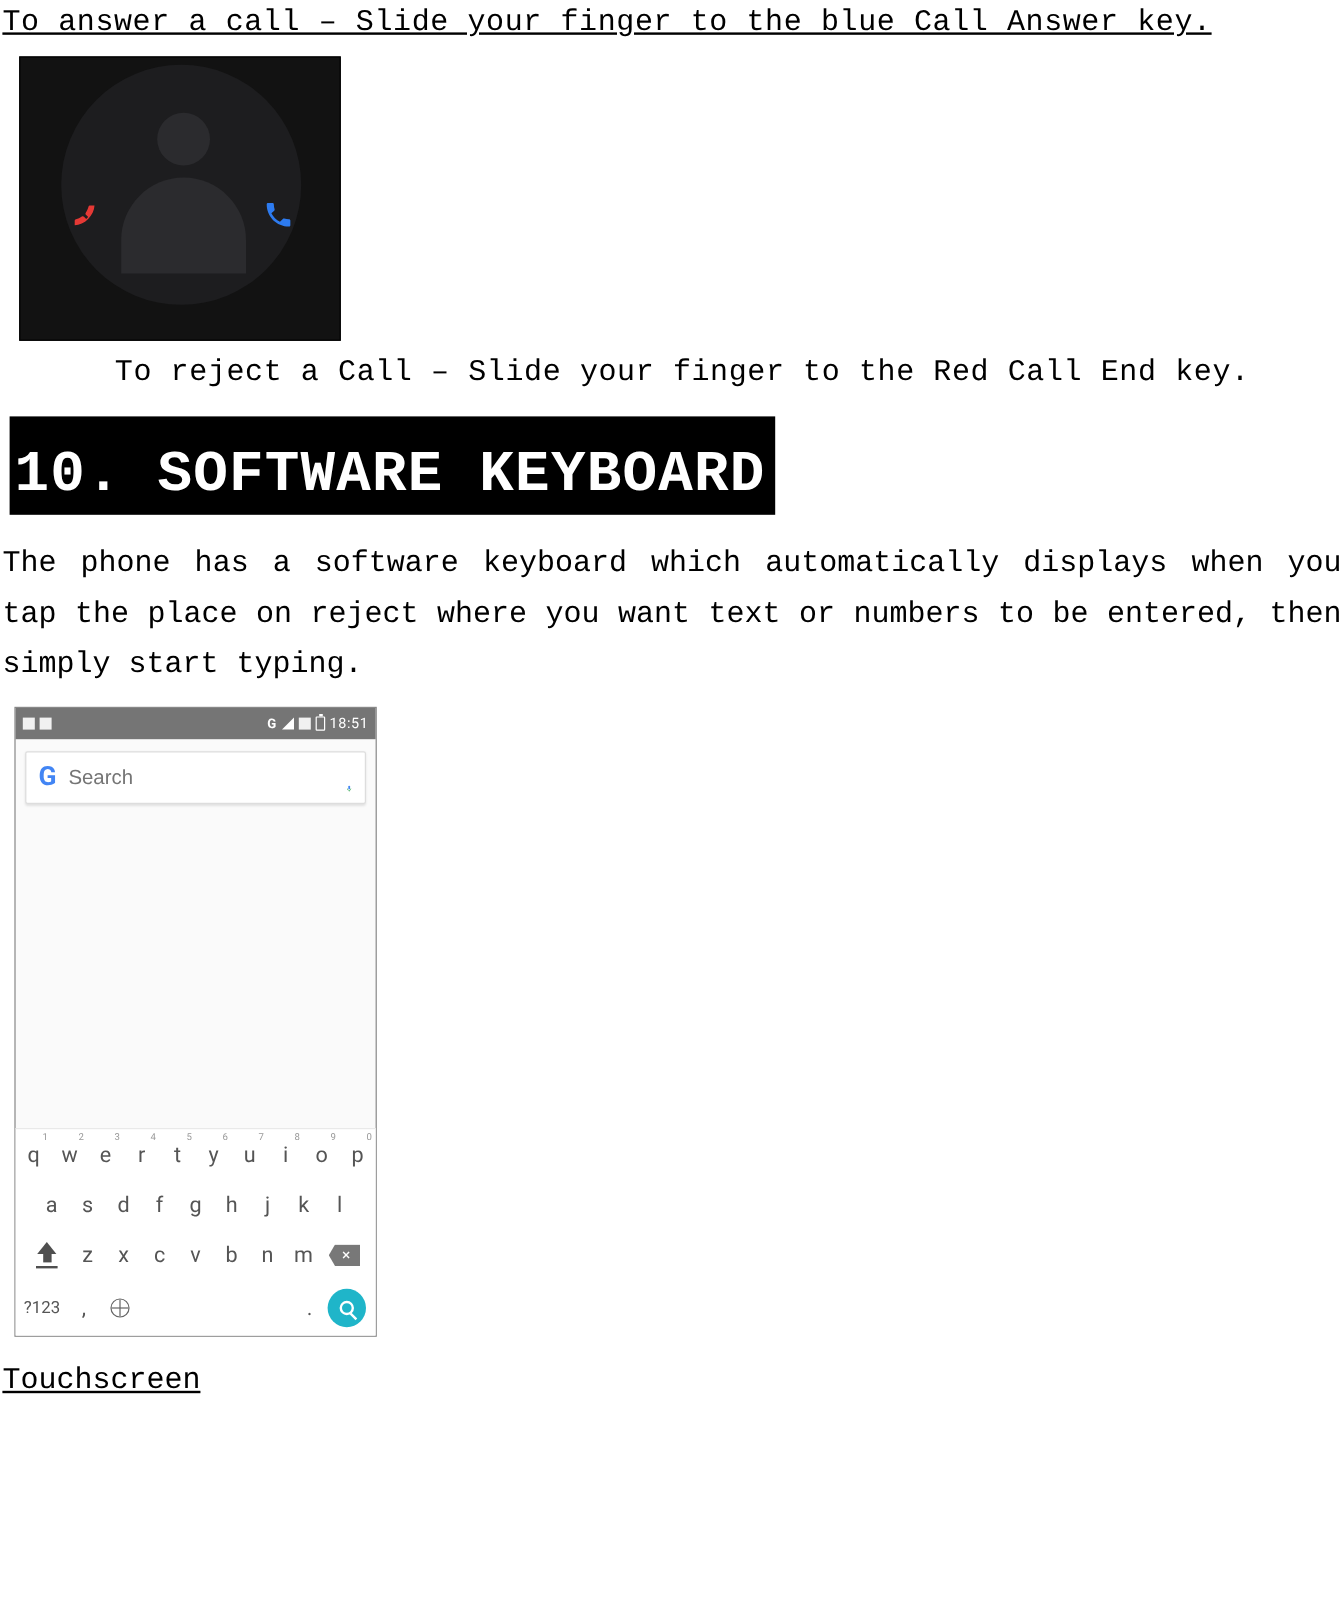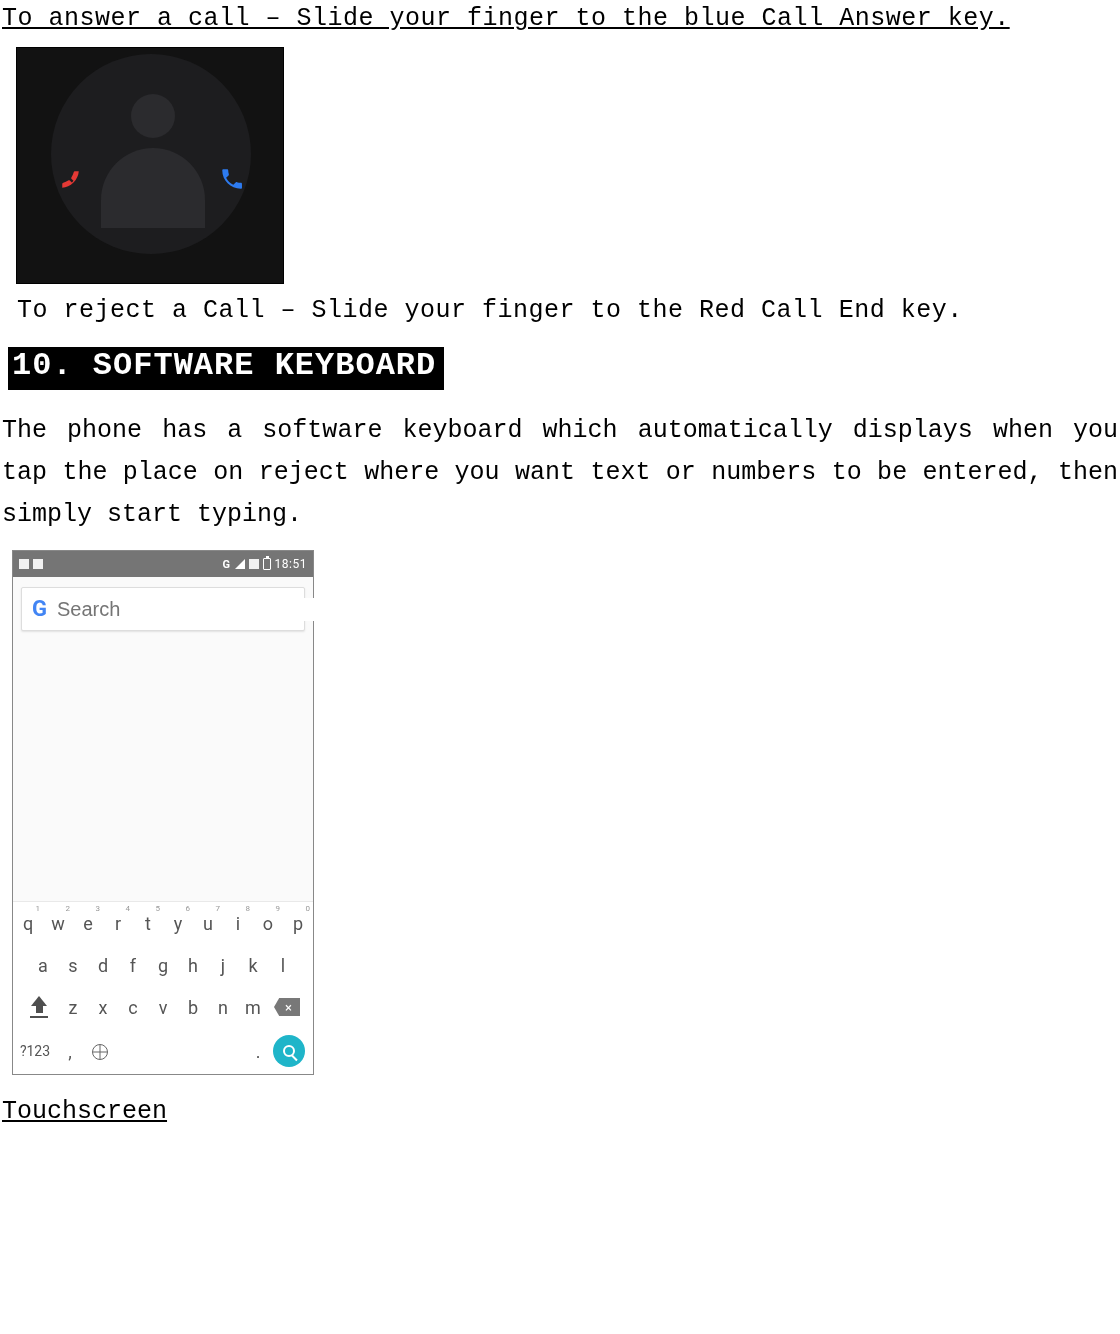--- a/index.html
+++ b/index.html
@@ -6,21 +6,21 @@
   body {
     width:1120px;
     background:#fff;
     font-family: "Courier New", "Lucida Console", monospace;
     font-size:25px;
     color:#000;
     padding: 4px 0 0 0;
   }
   .line { letter-spacing:0.5px; margin-bottom:4px; }
   .instr1 { margin:0 0 14px 2px; font-size:25px;text-decoration:underline; }
-  .instr2 { margin:12px 0 22px 17px; font-size:25px; }
+  .instr2 { margin:12px 0 22px 17px; font-size:25px;text-align:center; }
 
   
   .call-panel {
     width:268px; height:237px;
     background:#121212;
     margin-left:16px;
     position:relative;
     border:1px solid #000;
   }
   .avatar-circle {
@@ -48,22 +48,22 @@
   .answer-icon {
     position:absolute; top:118px; right:38px;
     width:26px; height:26px;
   }
   .answer-icon svg { width:100%; height:100%; display:block; }
 
   
   .section-heading {
     display:inline-block;
     background:#000; color:#fff;
-    font-size:32px;
-    padding:0 8px 6px 4px;
+    font-size:48px;
+    padding:22px 8px 6px 4px;
     margin-left:8px;
     letter-spacing:1px;
   }
 
   .para { margin:20px 2px 0 2px; font-size:25px; line-height:42px; text-align:justify; }
 
   
   .phone {
     width:302px; height:525px;
     margin:14px 0 0 12px;
@@ -90,21 +90,21 @@
     border:1px solid #ddd; border-radius:2px;
     box-shadow:0 1px 2px rgba(0,0,0,0.1);
     display:flex; align-items:center;
     padding:0 10px; gap:10px;
   }
   .g-logo { font-weight:bold; font-size:22px; line-height:1; }
   .g-logo span:nth-child(1){color:#4285F4;}
   .g-logo span:nth-child(2){color:#EA4335;}
   .g-logo span:nth-child(3){color:#FBBC05;}
   .g-logo span:nth-child(4){color:#34A853;}
-  .search-input { flex:1; border:none; outline:none; font-size:20px; color:#0f172a; }
+  .search-input { flex:1; border:none; outline:none; font-size:17px; color:#0f172a; }
   .mic-icon { width:16px; height:20px; }
 
   .kbd {
     position:absolute; bottom:0; left:0; right:0;
     background:#fff;
     border-top:1px solid #e9e9e9;
   }
   .kbd-row { display:flex; justify-content:center; }
   .key {
     flex:0 0 30px; height:42px;

